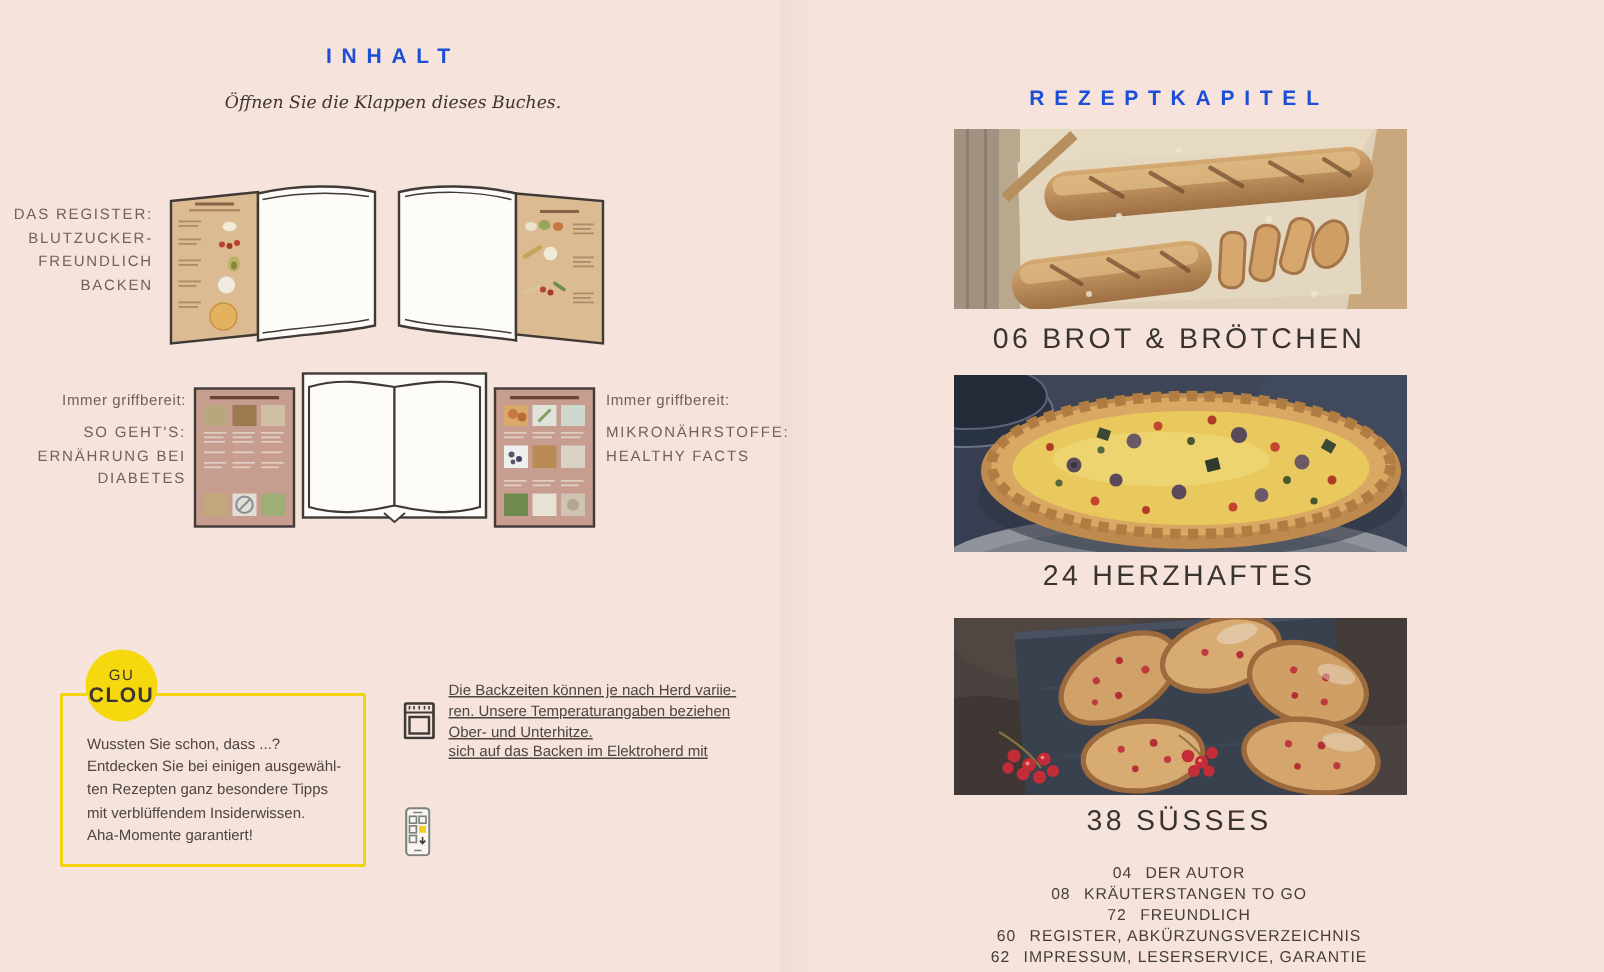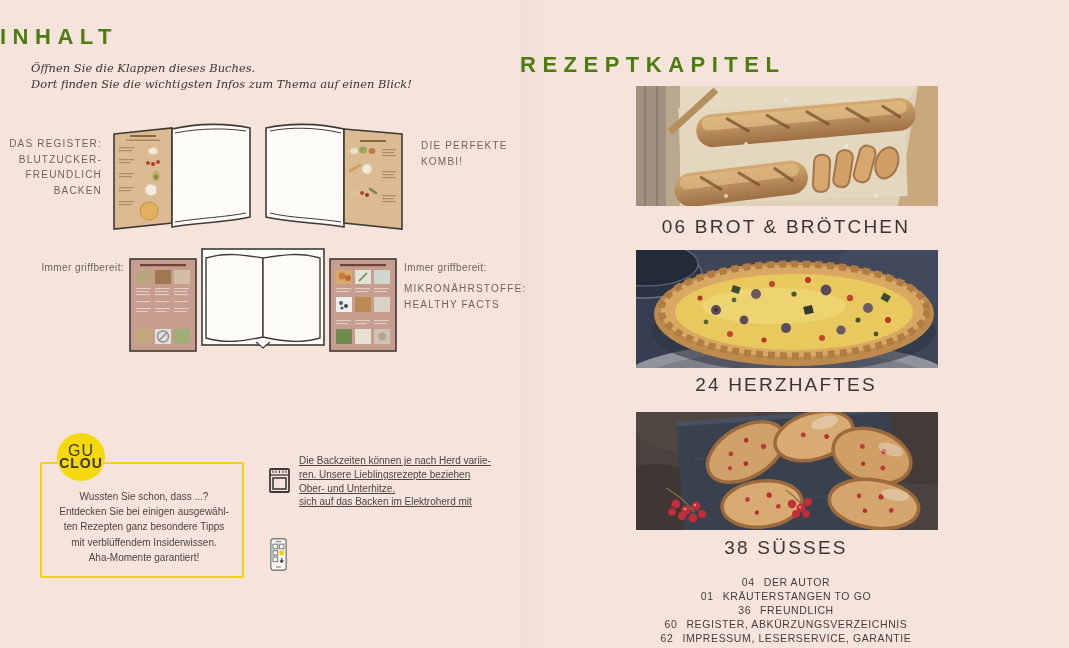--- a/index.html
+++ b/index.html
@@ -9,40 +9,40 @@
     font-family:"Liberation Sans", sans-serif;
     color:#3a3530;
   }
   .abs{position:absolute;}
   .gutter{
     position:absolute; left:520px; top:0; width:30px; height:648px;
     background:linear-gradient(to right, rgba(120,80,70,0.04), rgba(255,255,255,0.05));
     pointer-events:none;
   }
   .page-title{
-    font-size:22px; font-weight:bold; letter-spacing:6.5px;
-    color:#4d7c0f; text-align:left; line-height:22px;
+    font-size:14px; font-weight:bold; letter-spacing:6.5px;
+    color:#1d4ed8; text-align:center; line-height:22px;
   }
   .intro{
     font-family:"DejaVu Serif","Liberation Serif",serif; font-style:italic;
-    font-size:11.5px; line-height:15.5px; color:#3c3631; padding-left:31px;
+    font-size:11.5px; line-height:15.5px; color:#3c3631; text-align:center;
   }
   .cap-label{ font-size:10px; letter-spacing:1.2px; line-height:15.5px; color:#6d645c; }
   .cap-label .line, .kickerblock .line{display:block;}
   .kicker{ font-size:10px; letter-spacing:0.4px; color:#6d645c; line-height:13px;}
   .ta-r{text-align:right;}
   .clou-box{ border:2px solid #f1d311; border-radius:2px; }
   .clou-badge{
     border-radius:50%; background:#f5d90e; display:flex; flex-direction:column;
     align-items:center; justify-content:center; color:#3a352f; line-height:12px;
   }
-  .clou-badge .b1{font-size:16px; letter-spacing:1px;}
+  .clou-badge .b1{font-size:10px; letter-spacing:1px;}
   .clou-badge .b2{font-size:14px; font-weight:bold; letter-spacing:1px;}
   .clou-text{ font-size:10px; line-height:15.2px; color:#4c4540; }
-  .clou-text .line{display:block;text-align:center;}
+  .clou-text .line{display:block;}
   .note-text{ font-size:10px; line-height:13.8px; color:#4c4540; }
   .note-text .line{display:block;}
   .chapter-heading{
     font-size:19px; letter-spacing:2.2px; color:#3a3430;
     text-align:center; font-weight:400; line-height:22px;
   }
   .toc{ text-align:center; }
   .toc-line{ font-size:10.5px; letter-spacing:0.6px; color:#443e38; line-height:14px; }
   .toc-line .num{ margin-right:9px; }
   .photo{ display:block; }
@@ -52,32 +52,27 @@
 
 <div class="page">
   <div class="gutter"></div>
 
   <div class="abs" style="left:0;top:0;width:536px;height:648px;">
 
     <div class="abs page-title" style="left:0;top:26px;width:524px;">INHALT</div>
 
     <div class="abs intro" style="left:0;top:61px;width:524px;">
       <span class="line" style="display:block">Öffnen Sie die Klappen dieses Buches.</span>
-      <span class="line" style="display:block">Dort finden Sie die wichtigsten Infos zum Thema auf einen Blick!</span>
     </div>
 
     <div class="abs cap-label ta-r" style="left:0;top:136px;width:102px;">
       <span class="line">DAS REGISTER:</span>
       <span class="line">BLUTZUCKER-</span>
       <span class="line">FREUNDLICH</span>
       <span class="line">BACKEN</span>
-    </div>
-    <div class="abs cap-label" style="left:421px;top:138px;width:110px;">
-      <span class="line">DIE PERFEKTE</span>
-      <span class="line">KOMBI!</span>
     </div>
 
     <svg class="abs" style="left:108px;top:119px;" width="150" height="112" viewBox="0 0 150 112">
       <path d="M6,15 L64,9 L64,104 L6,110 Z" fill="#dcba92" stroke="#3f3a36" stroke-width="1.6"></path>
       <g>
         <rect x="22" y="16" width="26" height="2" fill="#8a6446"></rect>
         <rect x="18" y="20.5" width="34" height="1.4" fill="#a8825e"></rect>
         <g fill="#ab8c69">
           <rect x="11" y="28" width="15" height="1.2"></rect>
             <rect x="11" y="31" width="13" height="1.2"></rect>
@@ -129,20 +124,25 @@
         <circle cx="105" cy="50" r="4.5" fill="#f0ead9" stroke="#cdb astroke" stroke-width="0"></circle>
         <circle cx="105" cy="50" r="4.5" fill="#f0ead9"></circle>
         <path d="M88,76 l9,-4" stroke="#d8c49a" stroke-width="3" stroke-linecap="round"></path>
         <circle cx="100" cy="74" r="2" fill="#b8442f"></circle>
           <circle cx="105" cy="76" r="2" fill="#a53826"></circle>
         <path d="M108,70 l6,4" stroke="#6e8a4e" stroke-width="2.4" stroke-linecap="round"></path>
       </g>
     </svg>
 
     <div class="abs kicker ta-r" style="left:0;top:261px;width:124px;">Immer griffbereit:</div>
+    <div class="abs cap-label ta-r" style="left:0;top:281px;width:124px;">
+      <span class="line">SO GEHT'S:</span>
+      <span class="line">ERNÄHRUNG BEI</span>
+      <span class="line">DIABETES</span>
+    </div>
     <div class="abs kicker" style="left:404px;top:261px;width:130px;">Immer griffbereit:</div>
     <div class="abs cap-label" style="left:404px;top:281px;width:130px;">
       <span class="line">MIKRONÄHRSTOFFE:</span>
       <span class="line">HEALTHY FACTS</span>
     </div>
 
     <svg class="abs" style="left:128px;top:245px;" width="270" height="110" viewBox="0 0 270 110">
 
       <rect x="2" y="14" width="66" height="92" fill="#c79d8f" stroke="#3f3a36" stroke-width="1.6"></rect>
       <rect x="12" y="19" width="46" height="2.2" fill="#6e4437"></rect>
@@ -239,21 +239,21 @@
         <line x1="4" y1="2.6" x2="4" y2="5"></line>
           <line x1="7" y1="2.6" x2="7" y2="5"></line>
         <line x1="10.5" y1="2.6" x2="10.5" y2="5"></line>
           <line x1="14" y1="2.6" x2="14" y2="5"></line>
         <line x1="17" y1="2.6" x2="17" y2="5"></line>
       </g>
       <rect x="4" y="10" width="13" height="11" fill="none" stroke="#3f3a36" stroke-width="1.6"></rect>
     </svg>
     <div class="abs note-text" style="left:299px;top:454px;width:210px;text-decoration:underline;">
       <span class="line">Die Backzeiten können je nach Herd variie-</span>
-      <span class="line">ren. Unsere Lieblingsrezepte beziehen</span>
+      <span class="line">ren. Unsere Temperaturangaben beziehen</span>
       <span class="line">Ober- und Unterhitze.</span>
       <span class="line">sich auf das Backen im Elektroherd mit</span>
     </div>
 
     <svg class="abs" style="left:270px;top:538px;" width="17" height="33" viewBox="0 0 17 33">
       <rect x="0.8" y="0.8" width="15.4" height="31.4" rx="2.6" fill="#faf5f0" stroke="#7a837e" stroke-width="1.4"></rect>
       <line x1="5.5" y1="3.6" x2="11.5" y2="3.6" stroke="#7a837e" stroke-width="1"></line>
       <g fill="none" stroke="#7a837e" stroke-width="1.1">
         <rect x="3" y="6.2" width="4.6" height="4.6"></rect>
         <rect x="9.4" y="6.2" width="4.6" height="4.6"></rect>
@@ -444,24 +444,24 @@
       </g>
     </svg>
 
     <div class="abs chapter-heading" style="left:8px;top:509px;width:532px;">38 SÜSSES</div>
 
     <div class="abs toc" style="left:8px;top:547px;width:532px;">
       <div class="toc-line">
         <span class="num">04</span><span>DER AUTOR</span>
       </div>
       <div class="toc-line">
-        <span class="num">01</span><span>KRÄUTERSTANGEN TO GO</span>
+        <span class="num">08</span><span>KRÄUTERSTANGEN TO GO</span>
       </div>
       <div class="toc-line">
-        <span class="num">36</span><span>FREUNDLICH</span>
+        <span class="num">72</span><span>FREUNDLICH</span>
       </div>
       <div class="toc-line">
         <span class="num">60</span><span>REGISTER, ABKÜRZUNGSVERZEICHNIS</span>
       </div>
       <div class="toc-line">
         <span class="num">62</span><span>IMPRESSUM, LESERSERVICE, GARANTIE</span>
       </div>
     </div>
   </div>
 </div>

